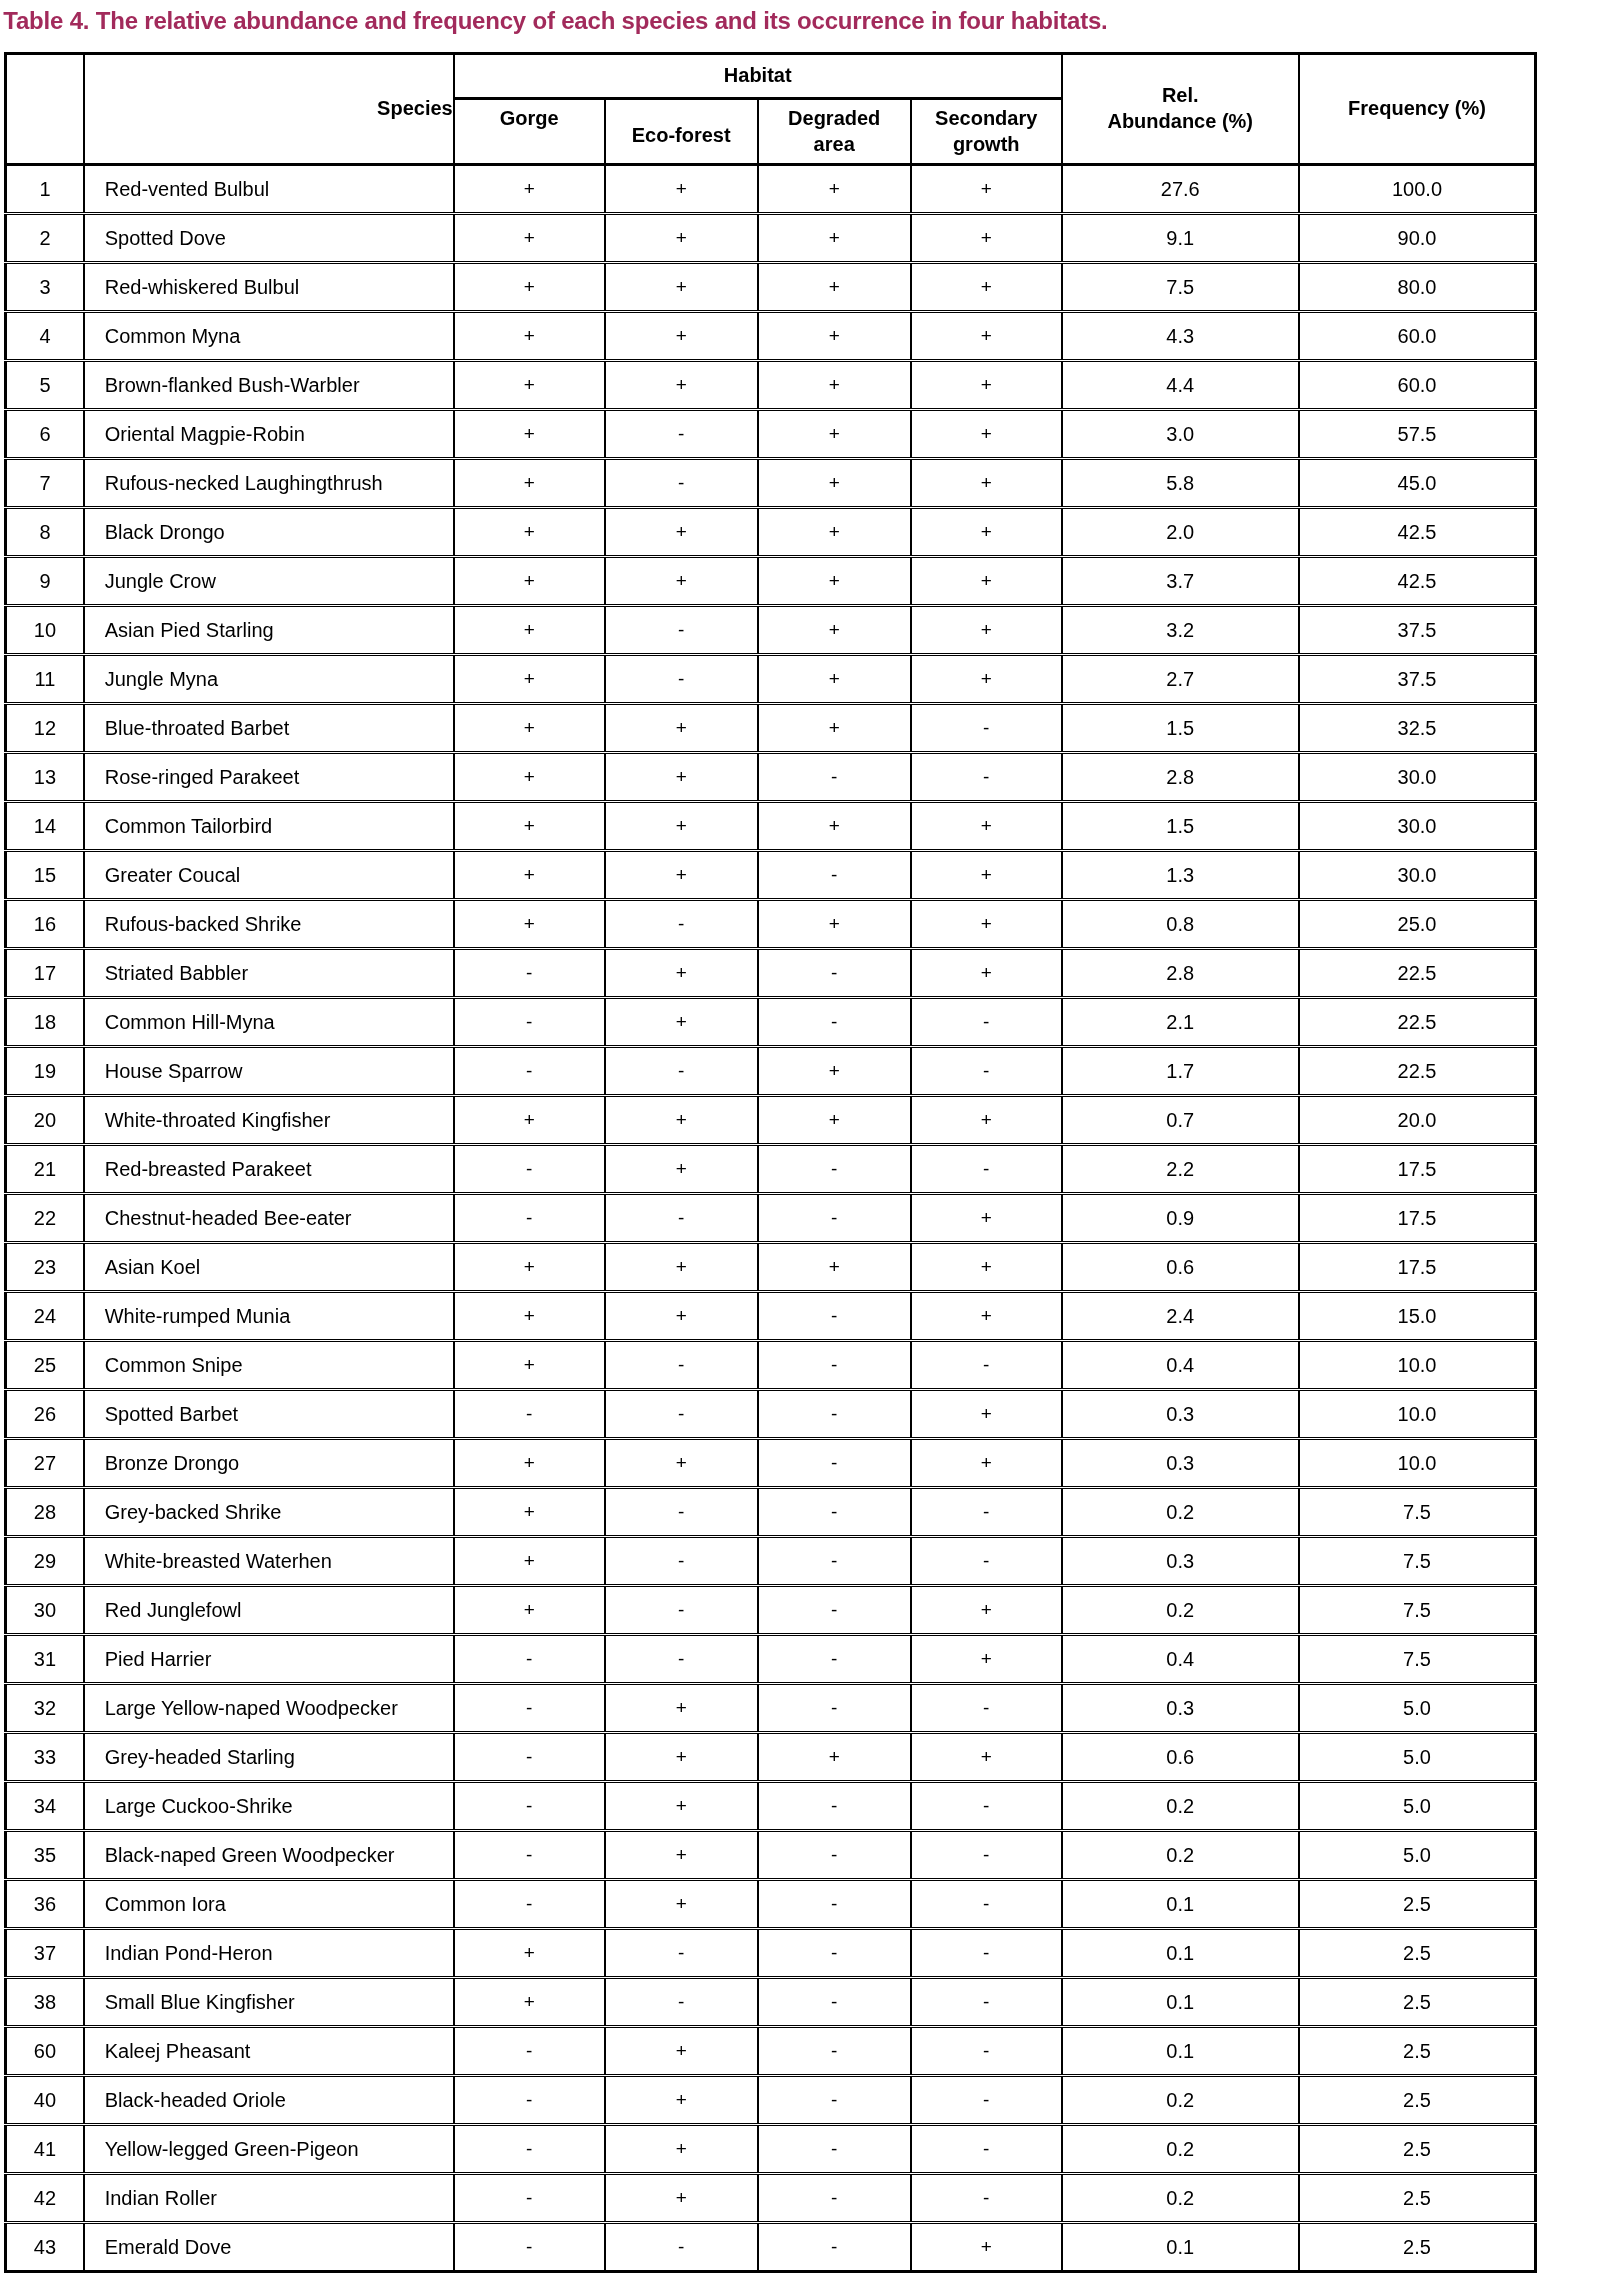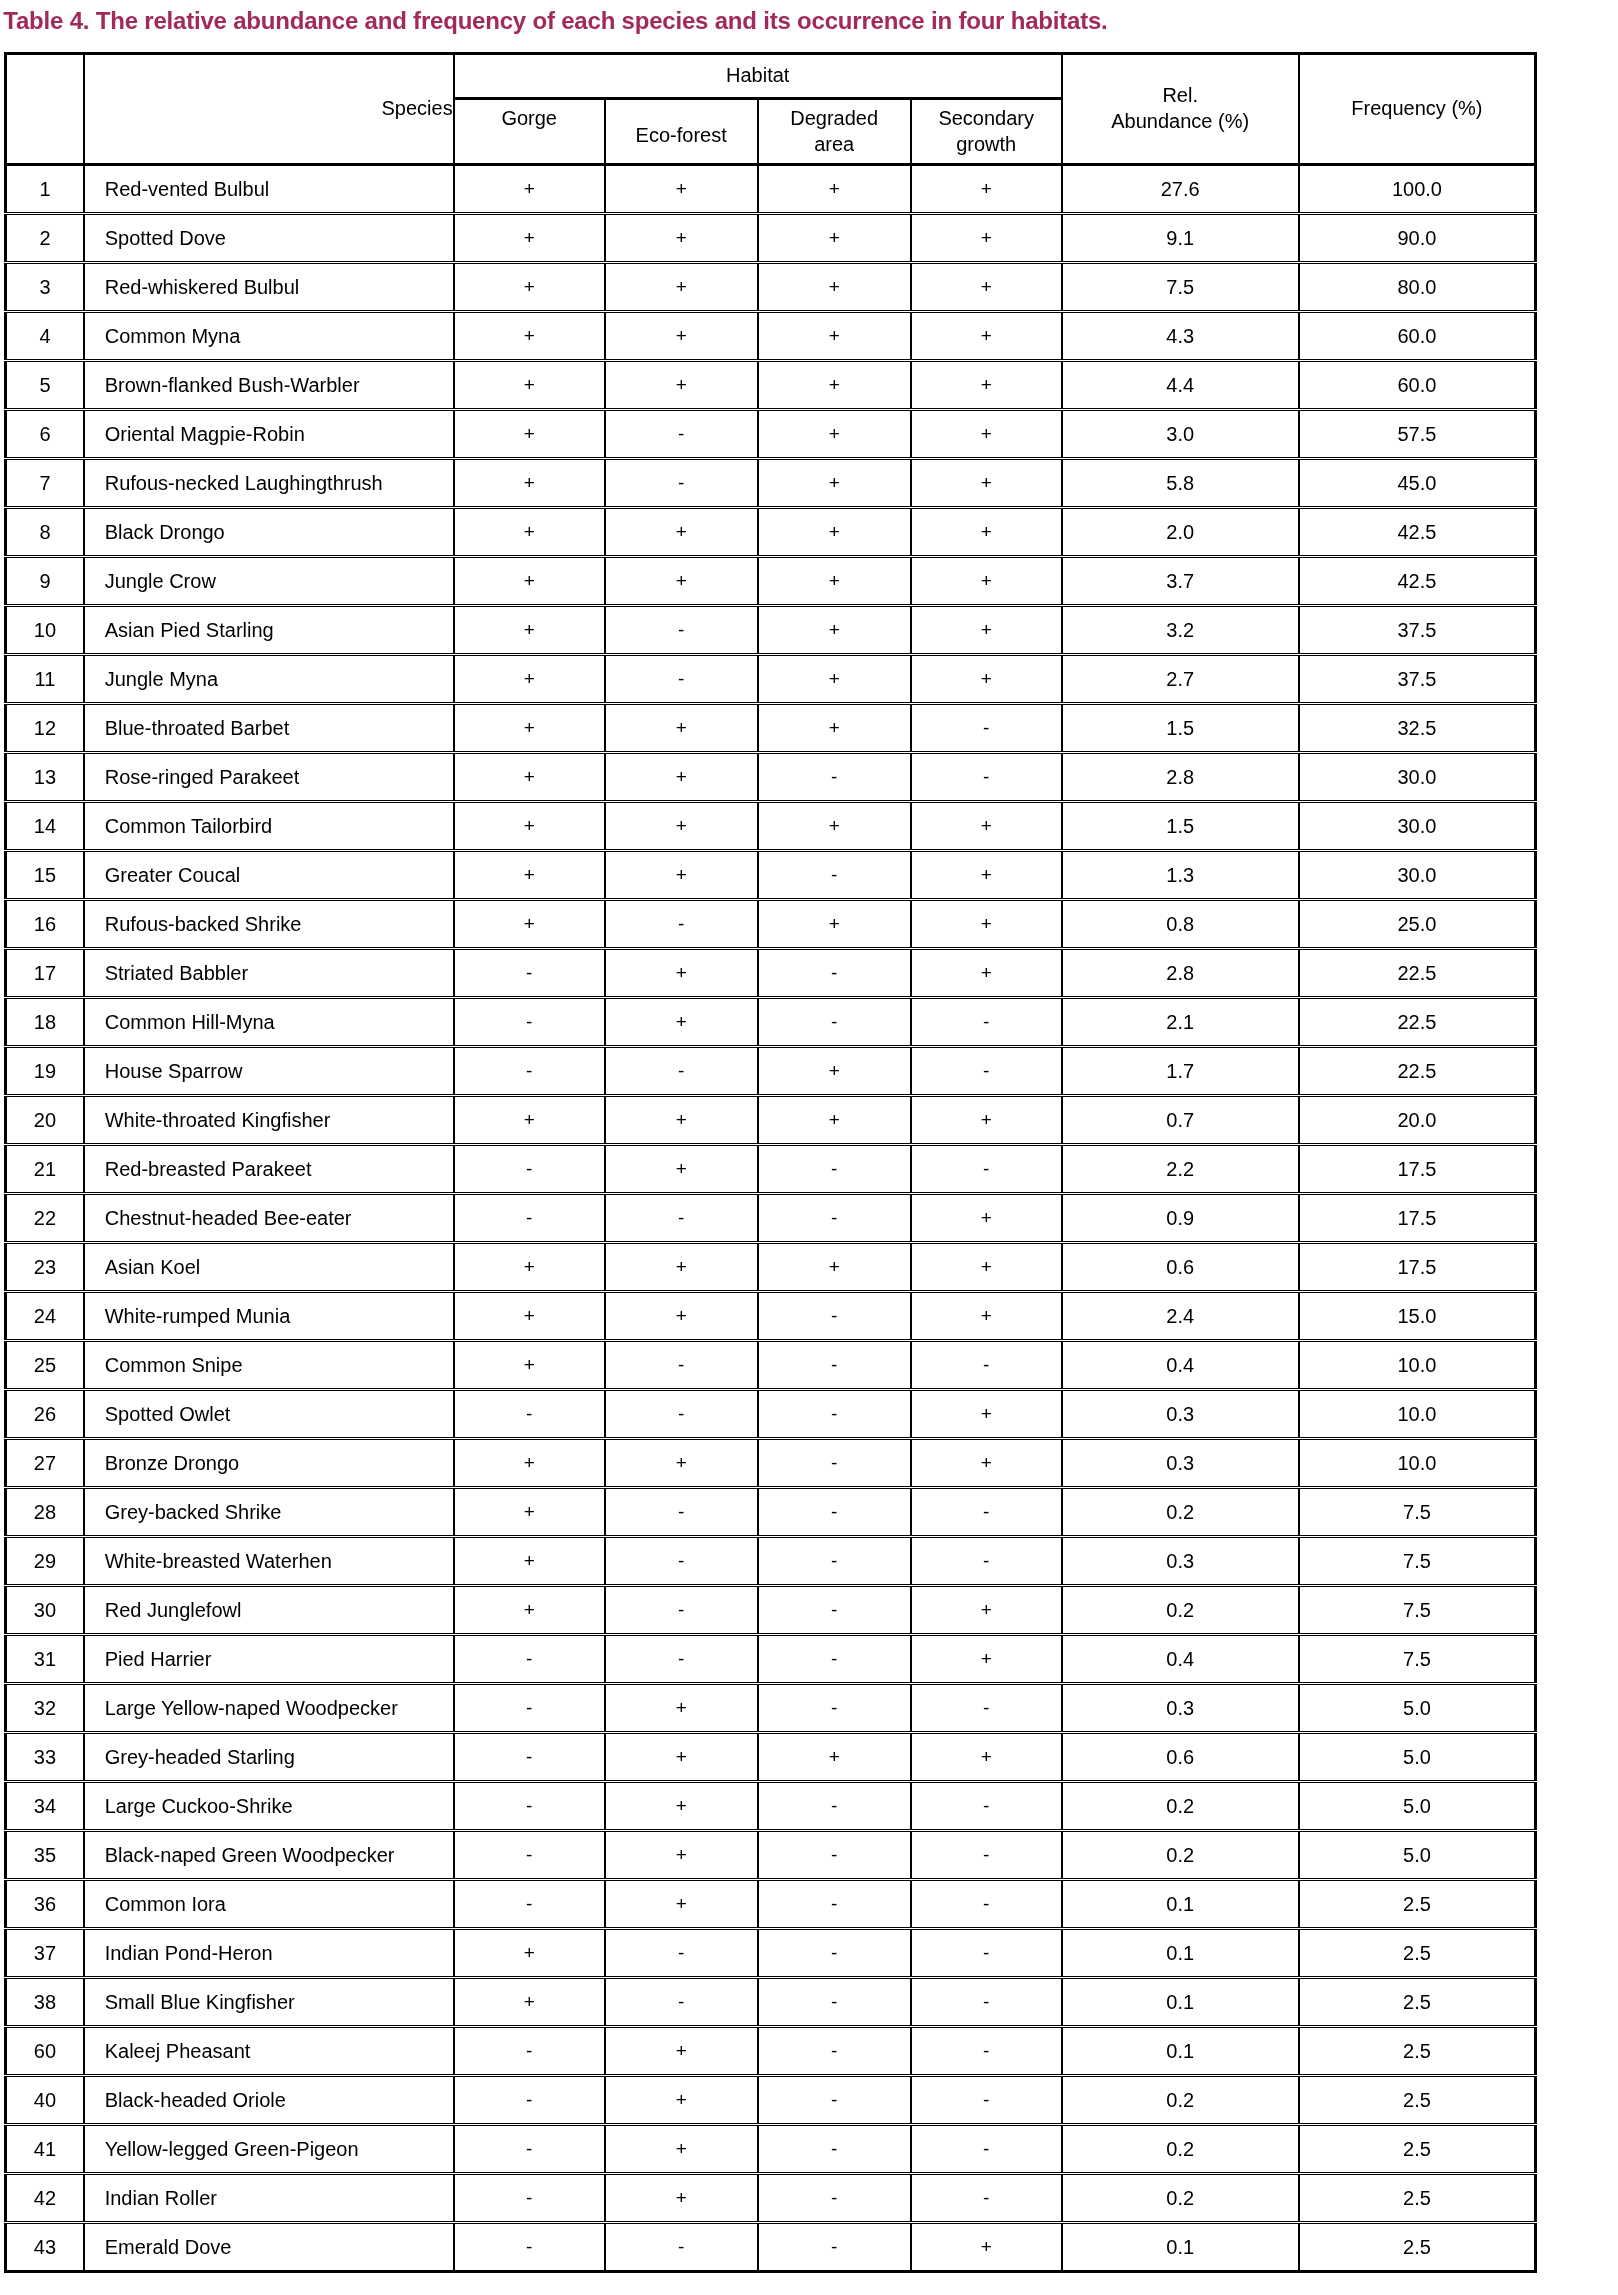--- a/index.html
+++ b/index.html
@@ -45,21 +45,21 @@
 
   th,td{
     border-left:2.5px solid var(--border-color);
     border-right:2.5px solid var(--border-color);
     padding:0;
     font-size:20px;
     text-align:center;
     vertical-align:middle;
     overflow:hidden;
   }
-  thead th{font-weight:normal;line-height:1.28;}
+  thead th{font-weight:bold;line-height:1.28;}
   tr.hdr-top{height:45px;}
   tr.hdr-sub{height:66px;}
   tbody tr{height:49px;}
 
   th.hdr-habitat{border-bottom:3.3px solid var(--border-color);}
   tr.hdr-sub th, th.hdr-span{border-bottom:3.3px solid var(--border-color);}
 
   th.hdr-species{
     text-align:right;
     padding-left:20px;
@@ -361,21 +361,21 @@
         <td class="cell-species">Common Snipe</td>
         <td class="cell-sign">+</td>
         <td class="cell-sign">-</td>
         <td class="cell-sign">-</td>
         <td class="cell-sign">-</td>
         <td class="cell-num">0.4</td>
         <td class="cell-num">10.0</td>
       </tr>
       <tr>
         <td class="cell-no">26</td>
-        <td class="cell-species">Spotted Owlet</td>
+        <td class="cell-species">Spotted Barbet</td>
         <td class="cell-sign">-</td>
         <td class="cell-sign">-</td>
         <td class="cell-sign">-</td>
         <td class="cell-sign">+</td>
         <td class="cell-num">0.3</td>
         <td class="cell-num">10.0</td>
       </tr>
       <tr>
         <td class="cell-no">27</td>
         <td class="cell-species">Bronze Drongo</td>

